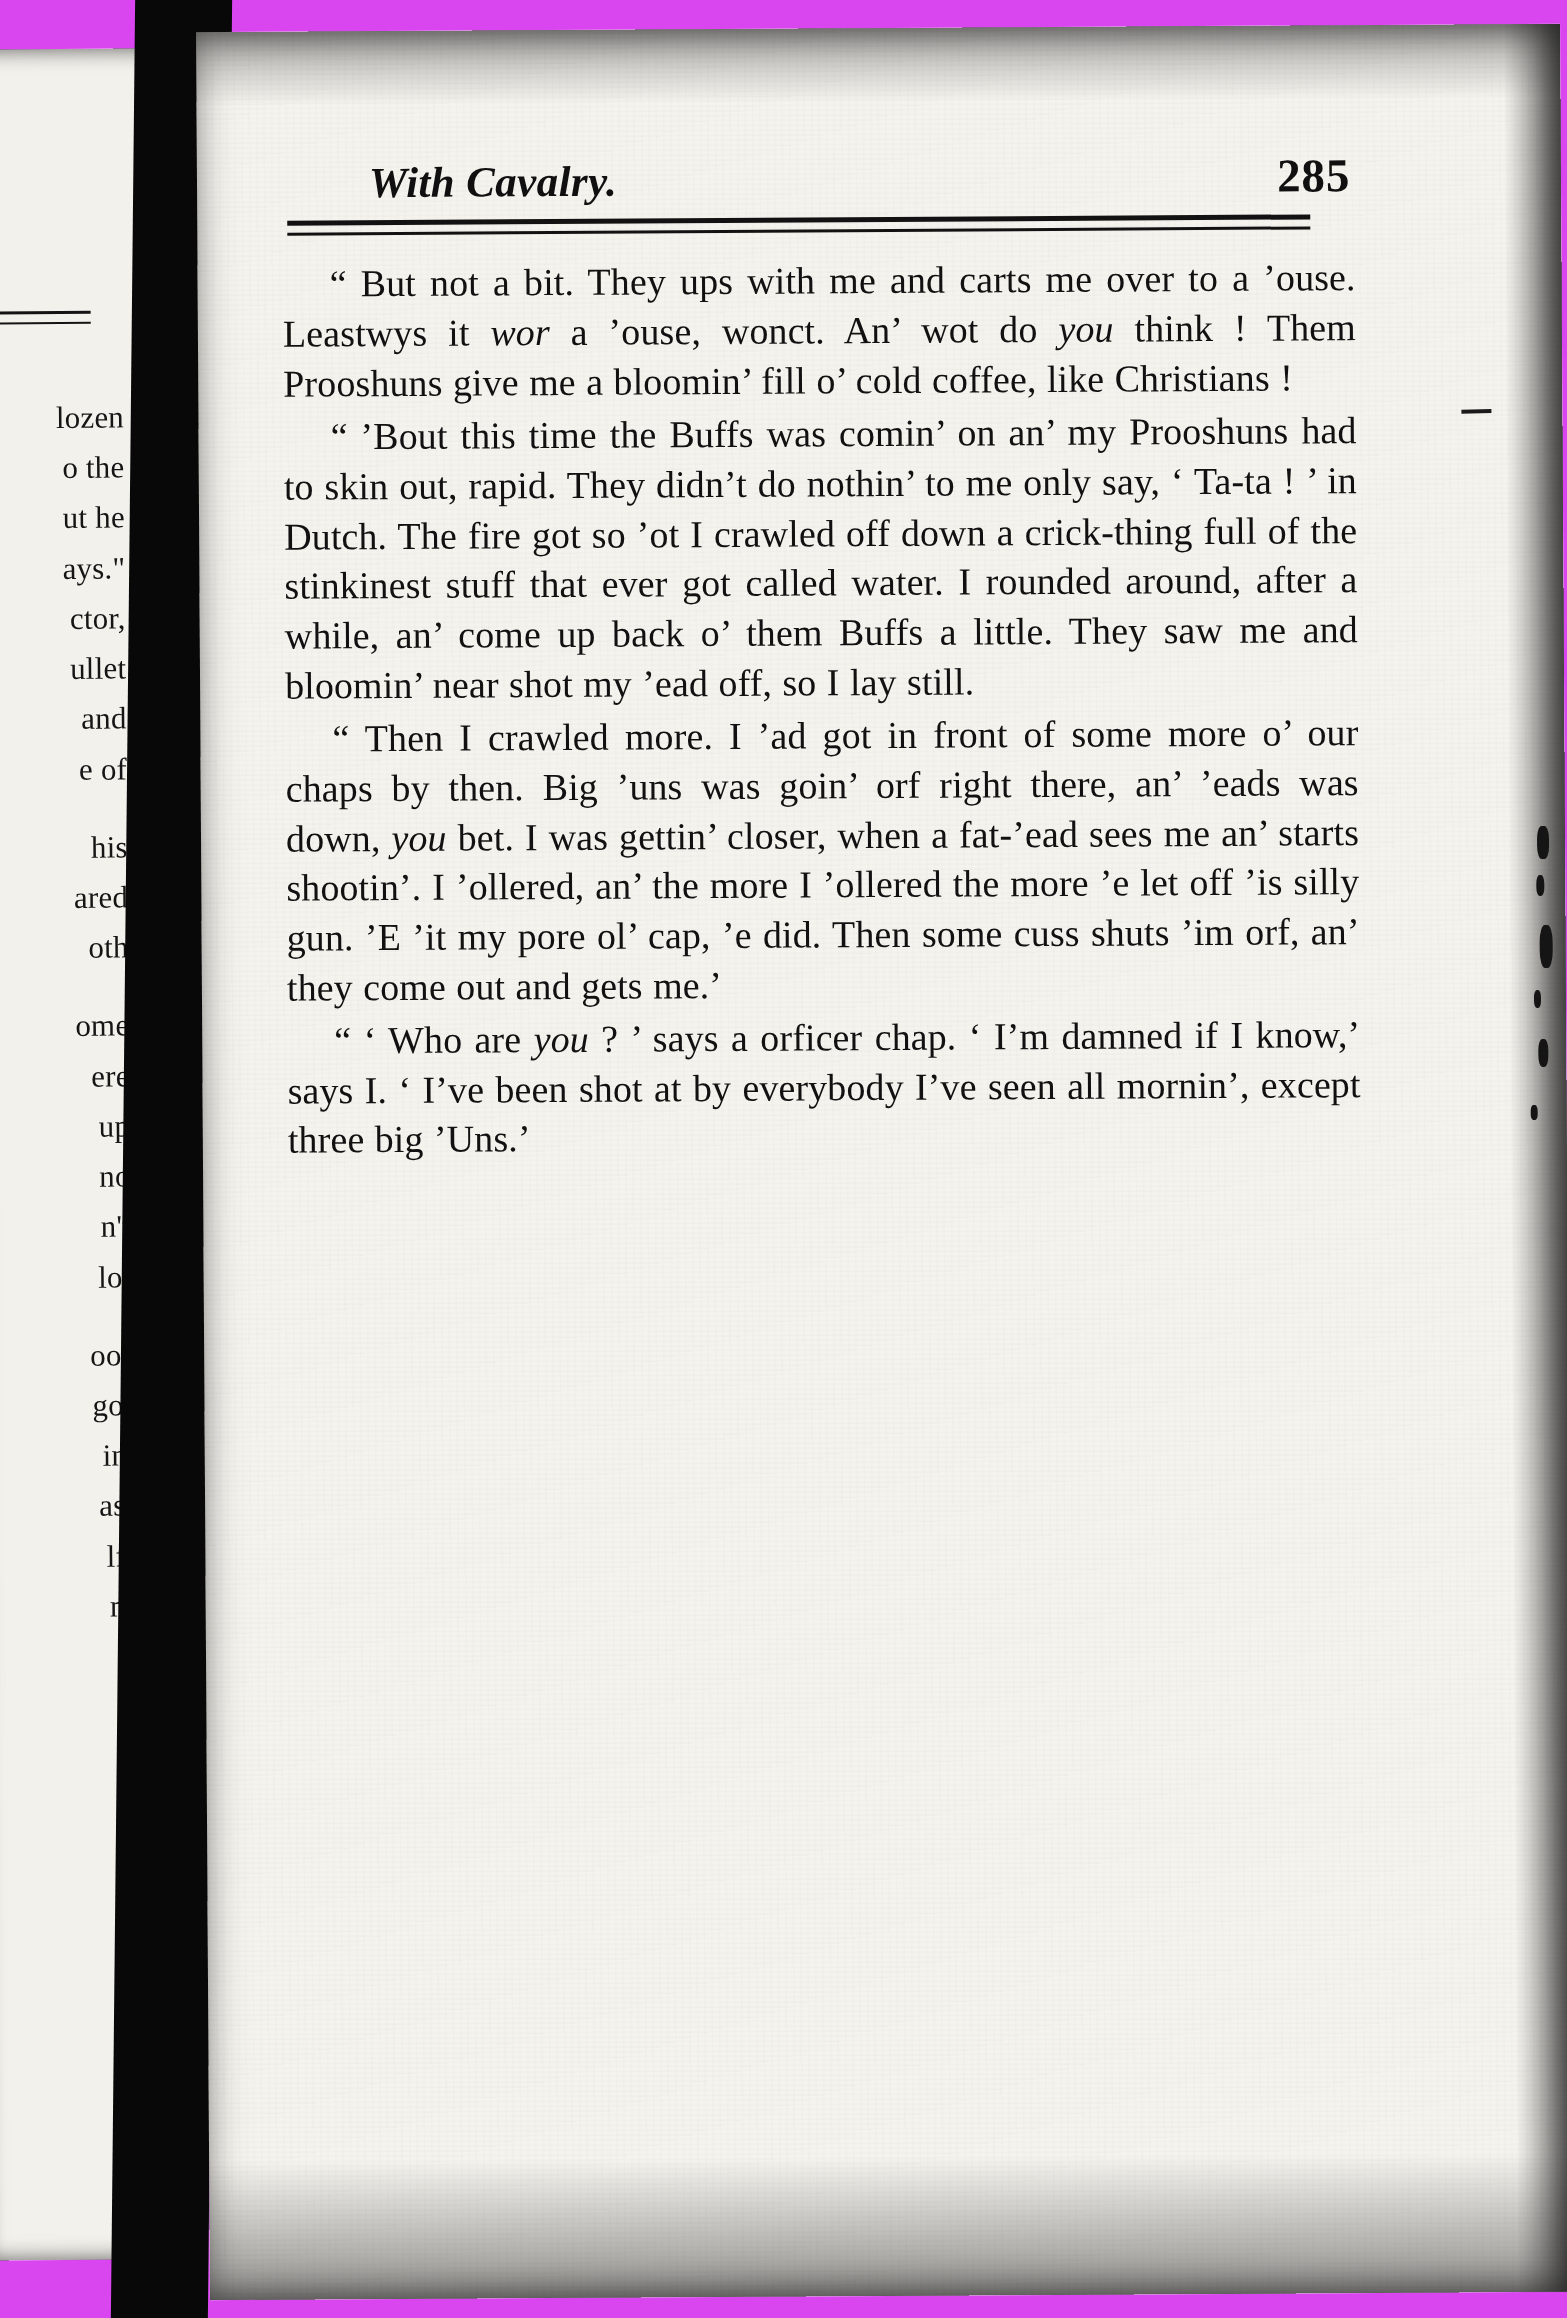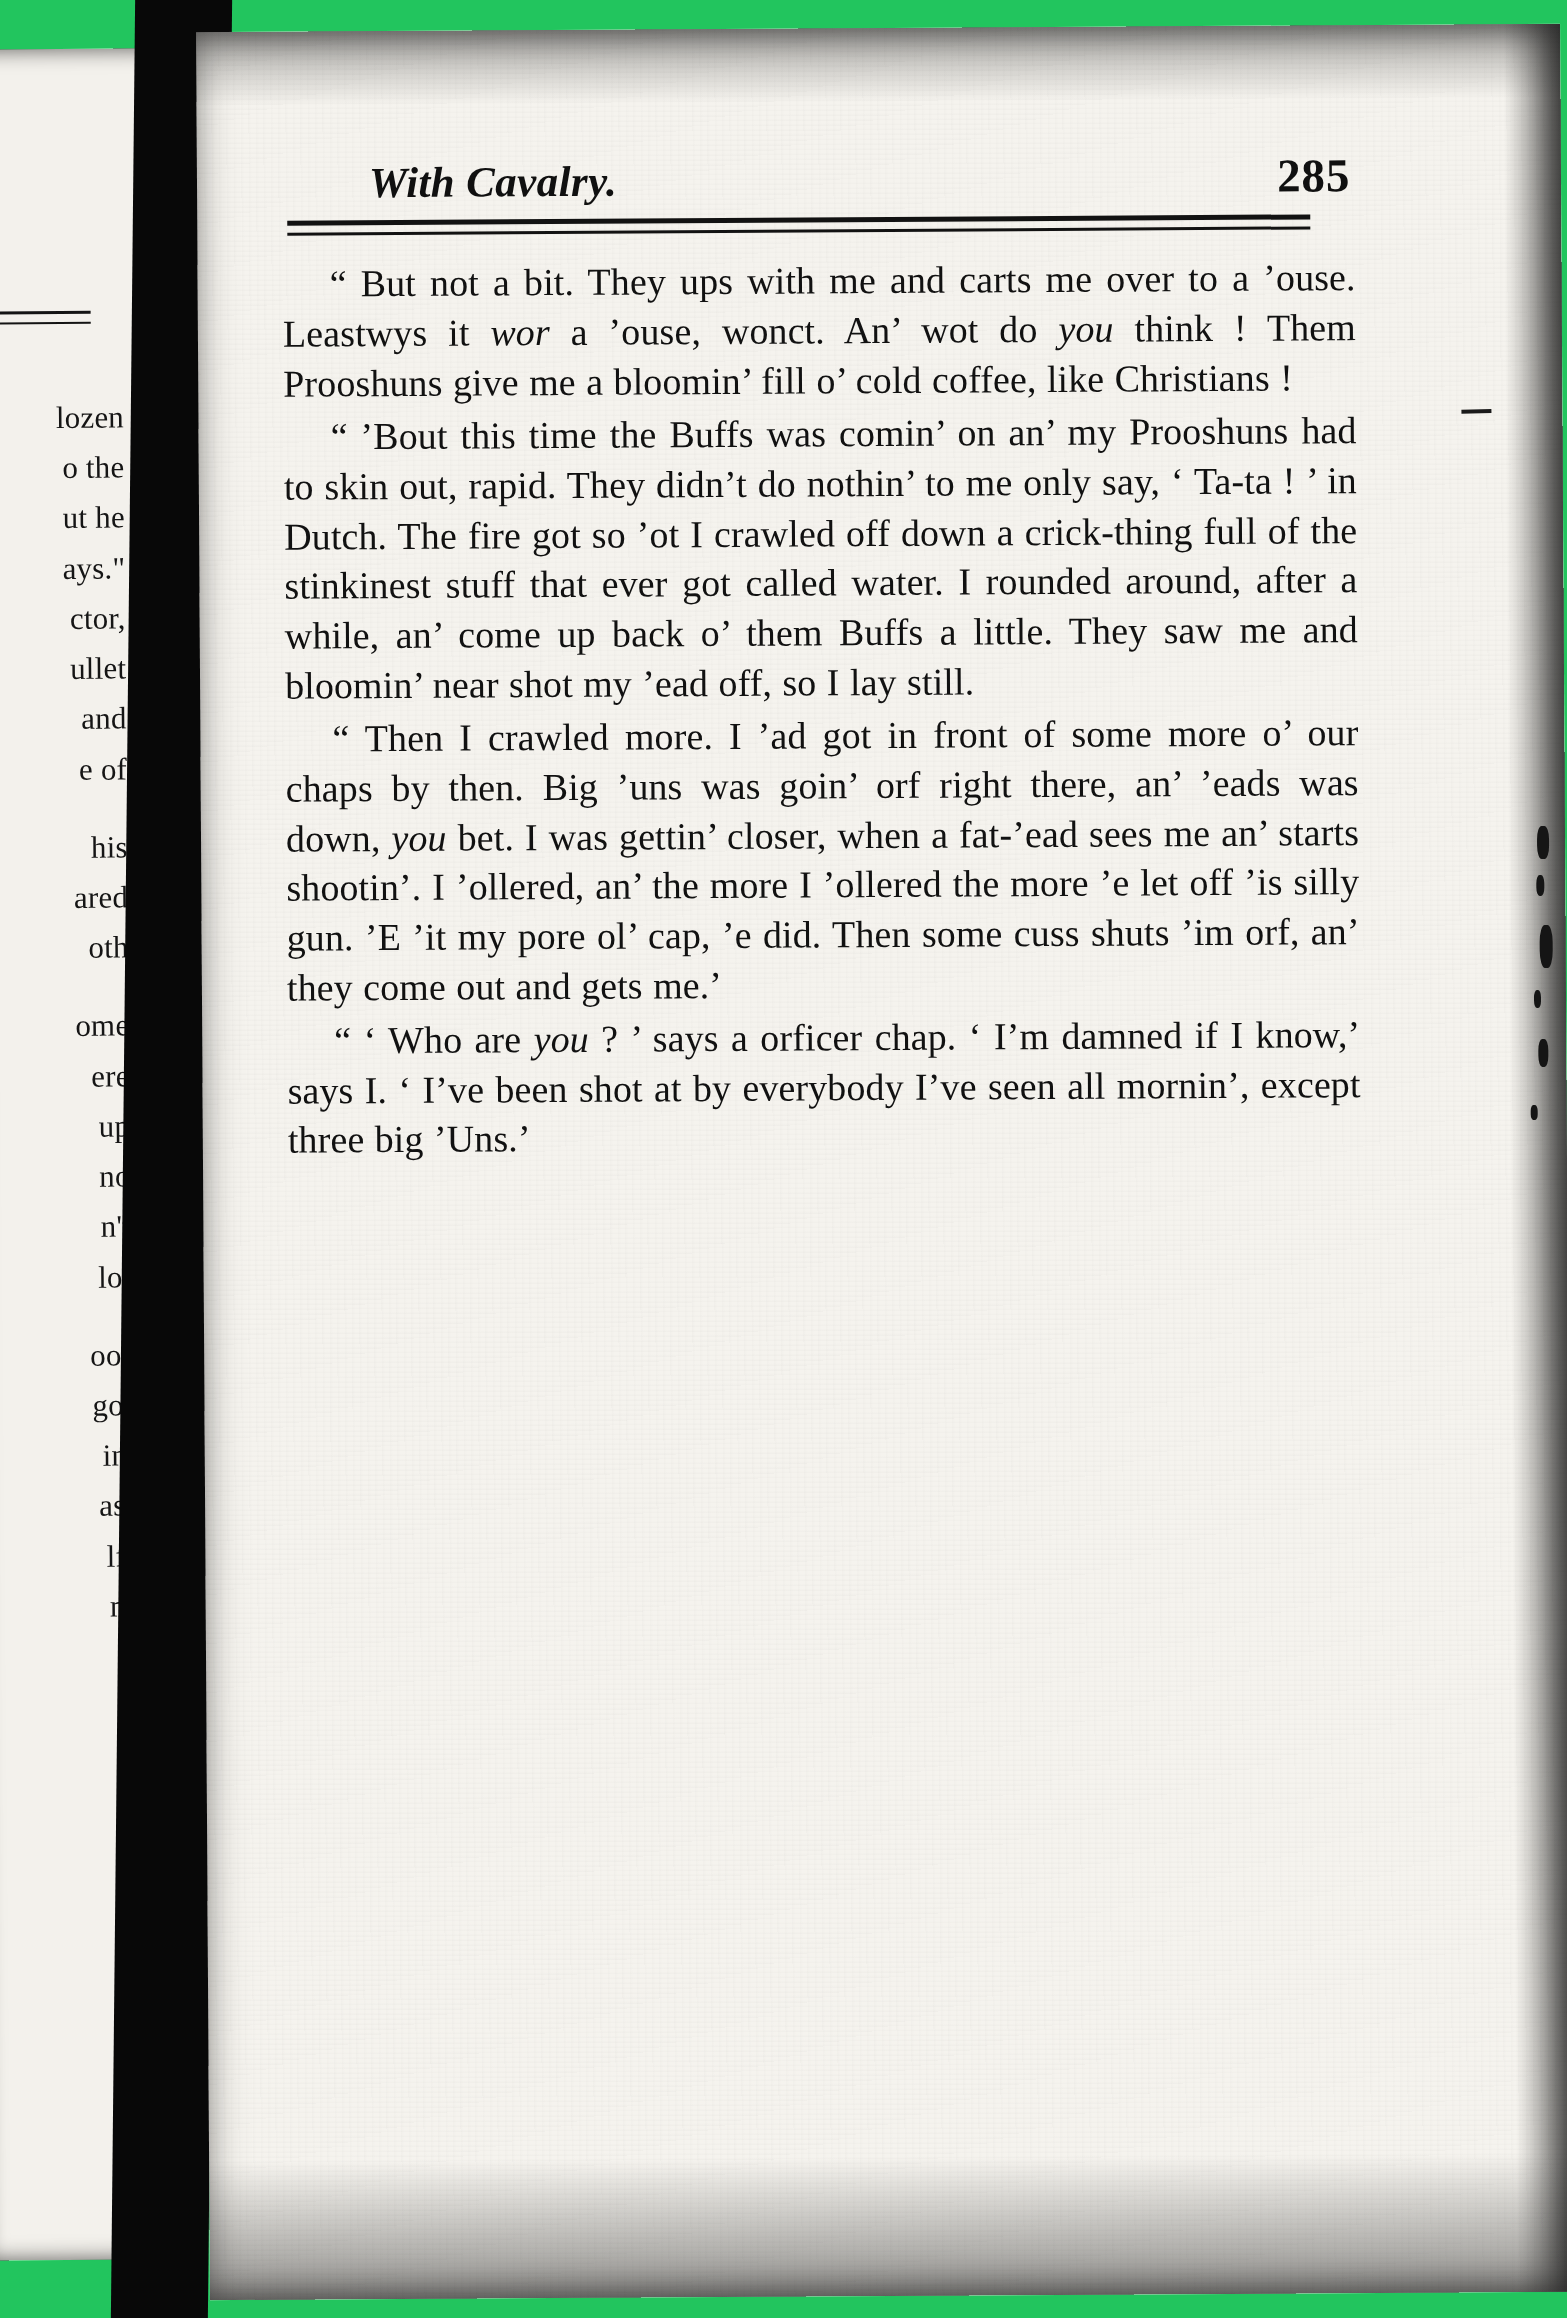--- a/index.html
+++ b/index.html
@@ -11,21 +11,21 @@
     width: 1567px;
     height: 2319px;
     overflow: hidden;
     font-family: "Liberation Serif", serif;
   }
 
   
   .scan {
     position: absolute;
     inset: 0;
-    background: #22c55e;
+    background: #d946ef;
   }
 
   
   .gutter {
     position: absolute;
     left: 123px;
     top: 0;
     width: 97px;
     height: 100%;
     background: #080808;

